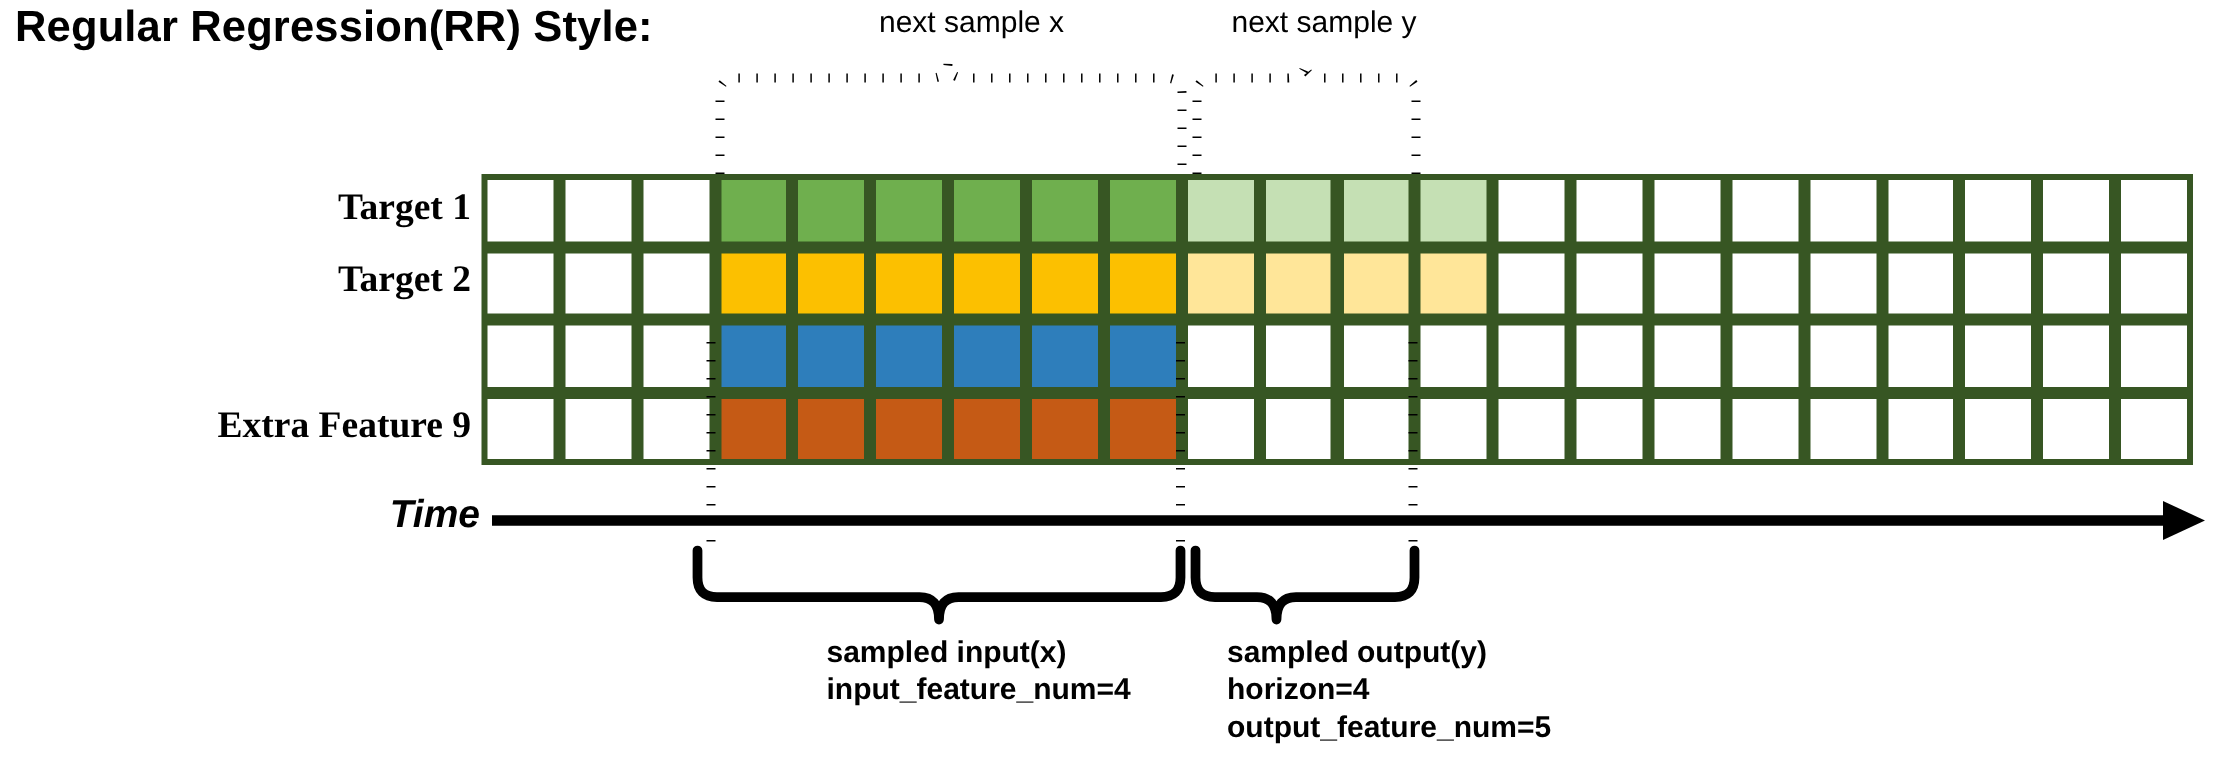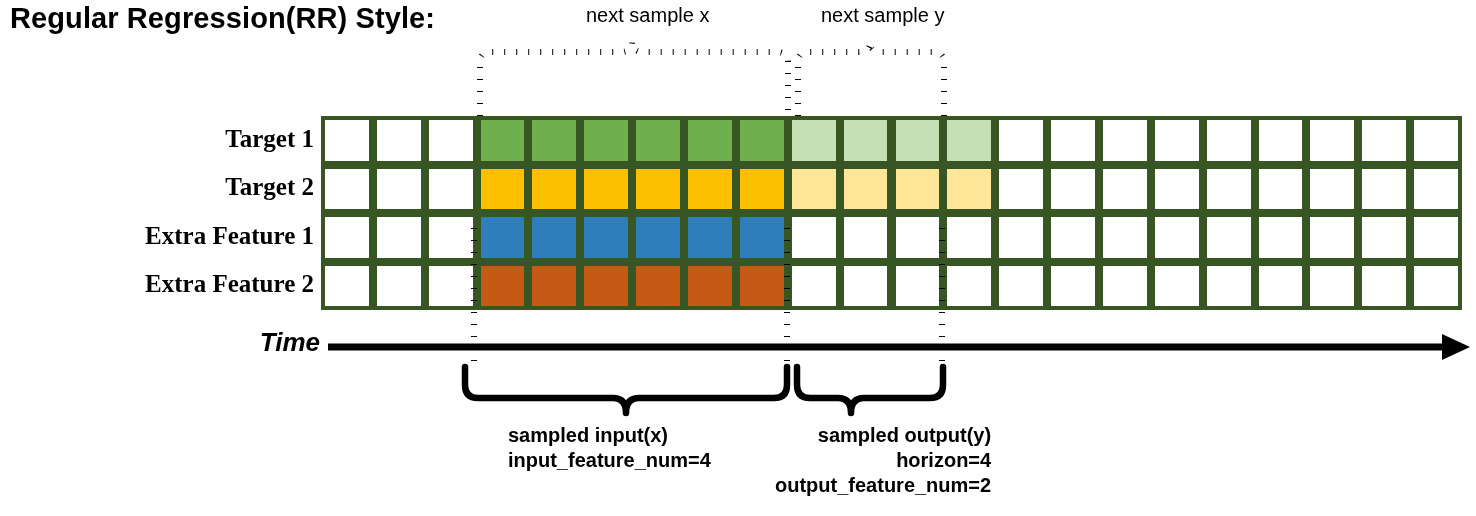--- a/index.html
+++ b/index.html
@@ -55,36 +55,35 @@
   .time-label{
     position:absolute;left:160px;top:327px;width:160px;
     text-align:right;
     font-size:26px;font-weight:700;color:#000;font-style:italic;
   }
 
   
   .ann-bottom{
     position:absolute;
     font-size:20px;font-weight:600;color:#000;
-    line-height:25px;white-space:nowrap;
+    line-height:25px;white-space:nowrap;margin-left:43px;
   }
   .ann-bottom div{white-space:nowrap;}
 </style>
 </head>
 <body>
 
 <div id="stage">
 
   <div class="title">Regular Regression(RR) Style:</div>
 
   <div id="labels">
     <div class="row-label" style="top:9px;">Target 1</div>
     <div class="row-label" style="top:57px;">Target 2</div>
-    <div class="row-label" style="top:106px;">Extra Feature 1</div>
-    <div class="row-label" style="top:154px;">Extra Feature 2</div>
+    <div class="row-label" style="top:154px;">Extra Feature 9</div>
   </div>
 
   <div id="grid">
       <div class="grid-row" style="top: 0px;">
         <div class="cell" style="left: 4px; width: 43.8636px; top: 4px; height: 40.5px; background: rgb(255, 255, 255);"></div>
         <div class="cell" style="left: 55.8636px; width: 43.8636px; top: 4px; height: 40.5px; background: rgb(255, 255, 255);"></div>
         <div class="cell" style="left: 107.727px; width: 43.8636px; top: 4px; height: 40.5px; background: rgb(255, 255, 255);"></div>
         <div class="cell" style="left: 159.591px; width: 43.8636px; top: 4px; height: 40.5px; background: rgb(111, 175, 78);"></div>
         <div class="cell" style="left: 211.455px; width: 43.8636px; top: 4px; height: 40.5px; background: rgb(111, 175, 78);"></div>
         <div class="cell" style="left: 263.318px; width: 43.8636px; top: 4px; height: 40.5px; background: rgb(111, 175, 78);"></div>
@@ -181,24 +180,24 @@
 
   <div class="time-label">Time</div>
 
   <div class="ann-top" style="left:586px;top:4px;">next sample x</div>
   <div class="ann-top" style="left:821px;top:4px;">next sample y</div>
 
   <div class="ann-bottom" style="left:508px;top:423px;">
     <div>sampled input(x)</div>
     <div>input_feature_num=4</div>
   </div>
-  <div class="ann-bottom" style="left:775px;top:423px;text-align:right;">
+  <div class="ann-bottom" style="left:775px;top:423px;">
     <div>sampled output(y)</div>
     <div>horizon=4</div>
-    <div>output_feature_num=2</div>
+    <div>output_feature_num=5</div>
   </div>
 
   <svg class="overlay" viewBox="0 0 1476 516">
 
     <path d="M 480,116 L 480,62 Q 480,52 492,52 L 620,52 Q 632,52 632,42
              Q 632,52 644,52 L 776,52 Q 788,52 788,62 L 788,116" fill="none" stroke="#000000" stroke-width="6" stroke-linecap="butt" stroke-dasharray="1 11"></path>
 
     <path d="M 798,116 L 798,62 Q 798,52 810,52 L 858,52 Q 870,52 870,42
              Q 870,52 882,52 L 932,52 Q 944,52 944,62 L 944,116" fill="none" stroke="#000000" stroke-width="6" stroke-linecap="butt" stroke-dasharray="1 11"></path>
 

